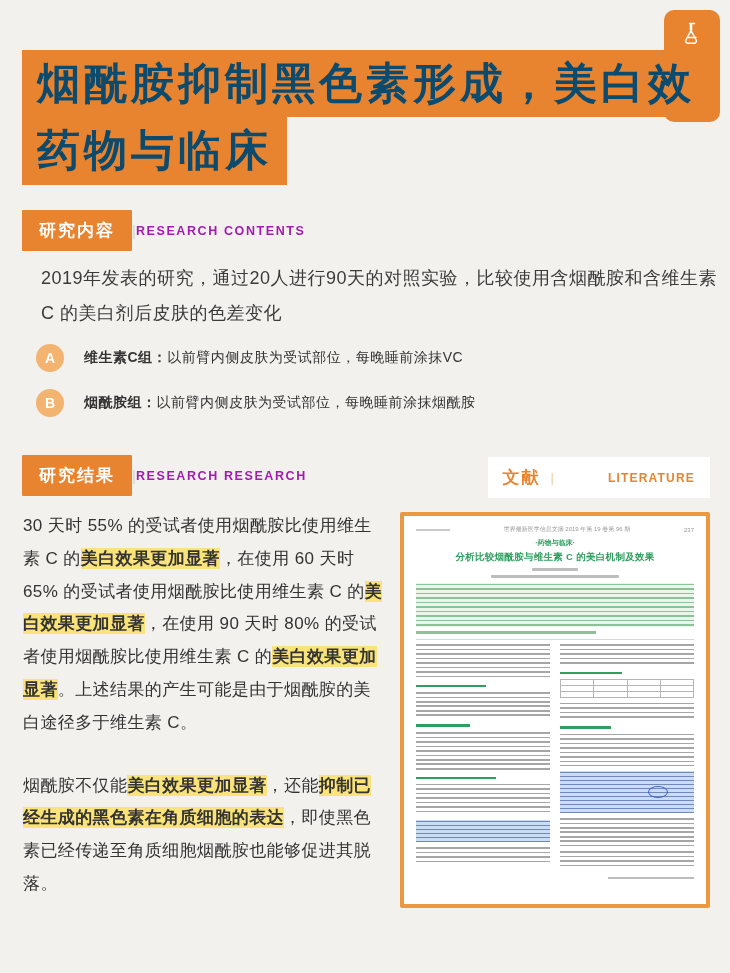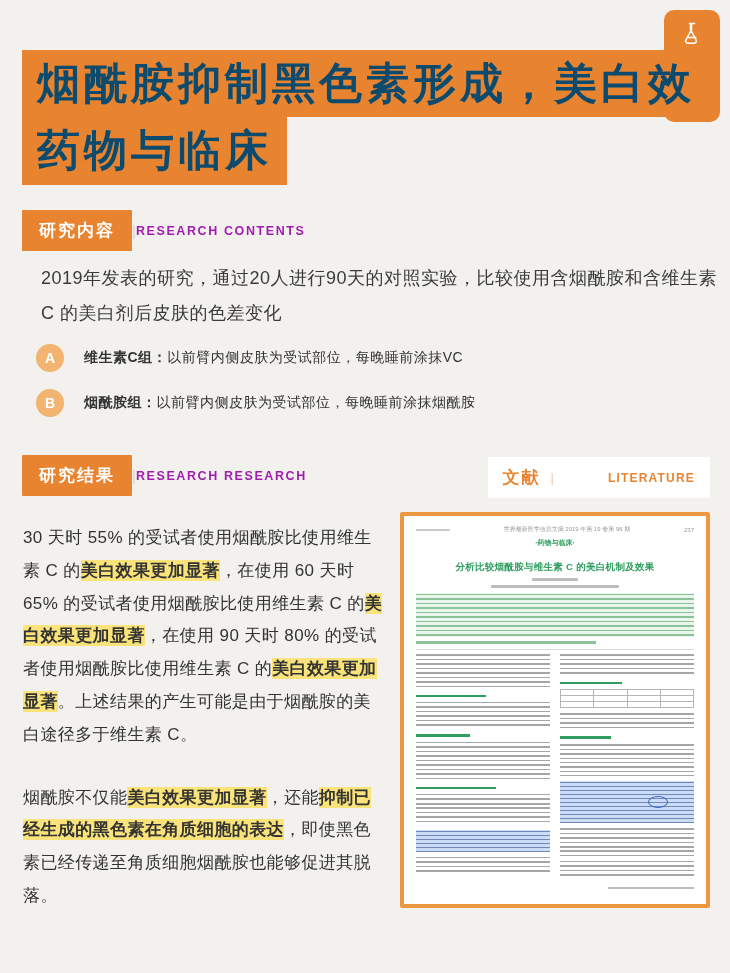--- a/index.html
+++ b/index.html
@@ -73,34 +73,34 @@
     justify-content:center;margin-right:20px;flex:0 0 auto;
   }
   .group-text{font-size:14px;color:#333;letter-spacing:0.5px;}
   .group-name{font-weight:800;}
 
   
   .results{
     position:absolute;left:23px;top:506px;width:364px;
     font-size:17px;line-height:1.93;color:#333;letter-spacing:0.4px;
   }
-  .results p{margin:16px 0 30px 0;}
+  .results p{margin:4px 0 30px 0;}
   .hl{background:var(--hl);font-weight:800;padding:1px 0;}
 
   
   .paper{
     position:absolute;left:400px;top:512px;width:310px;height:396px;
     background:#fff;border:4px solid var(--orange-border);border-radius:2px;
     padding:9px 12px;
   }
   .p-head{display:flex;justify-content:space-between;align-items:center;
     font-size:6px;color:#999;}
   .p-head .h-stripe{width:34px;height:2px;background:#c9c9c9;}
   .p-tag{text-align:center;color:var(--green);font-size:7px;font-weight:700;margin-top:4px;}
-  .p-title{text-align:center;color:var(--green);font-size:9.5px;font-weight:700;margin-top:13px;letter-spacing:0.3px;}
+  .p-title{text-align:center;color:var(--green);font-size:9.5px;font-weight:700;margin-top:3px;letter-spacing:0.3px;}
   .c-stripe{height:3px;background:#bdbdbd;margin:4px auto 0;border-radius:1px;}
   .stripes-green{
     margin-top:5px;height:44px;
     background-color:#EAF5EB;
     background-image:repeating-linear-gradient(to bottom,#8CC29A 1px 2.5px,transparent 2.5px 5.5px);
   }
   .k-stripe{height:2.5px;background:#8CC29A;width:180px;margin:4px 0 0 0;}
   .p-divider{height:1px;background:#d8d8d8;margin:5px 0 4px 0;}
   .p-cols{display:flex;gap:10px;}
   .p-col{flex:1;min-width:0;}

